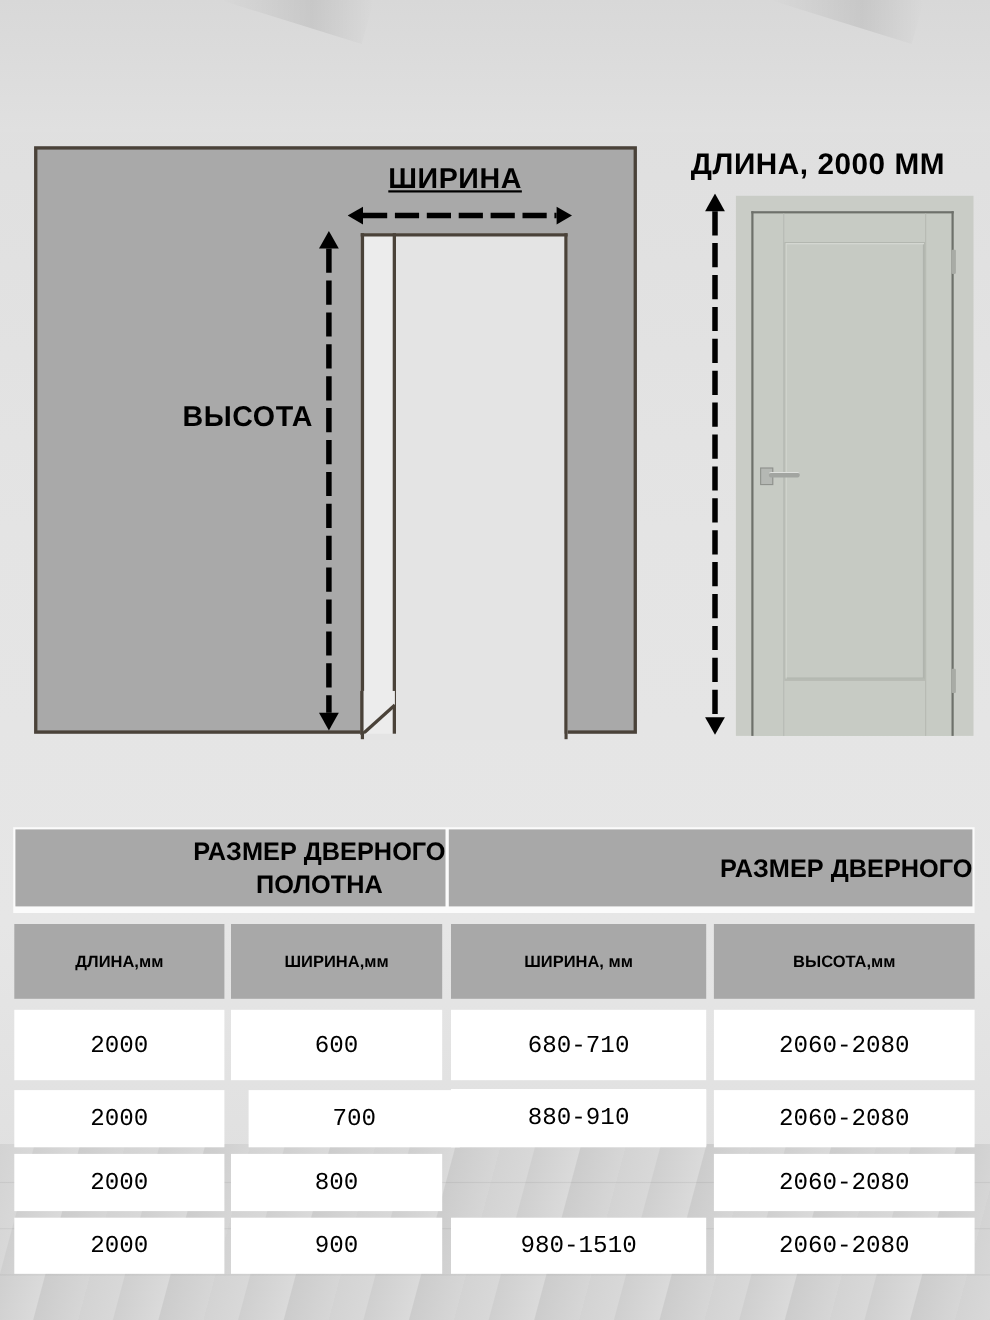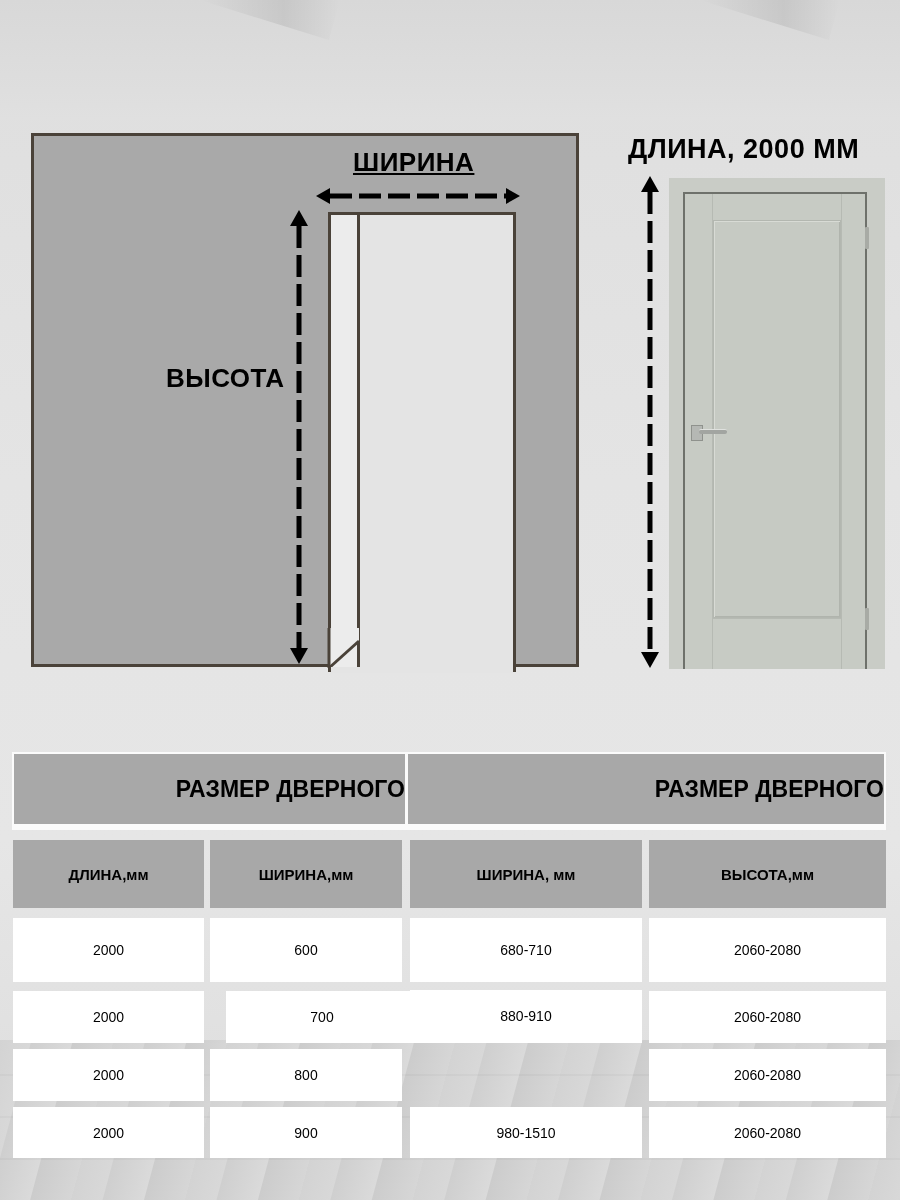--- a/index.html
+++ b/index.html
@@ -81,21 +81,21 @@
     font-family: "Liberation Sans", sans-serif; font-weight: bold; font-size: 23px; line-height: 30px; color: #000;
   }
   .col-head {
     position: absolute; top: 840px; height: 68px; background: #a8a8a8;
     display: flex; align-items: center; justify-content: center;
     font-family: "Liberation Sans", sans-serif; font-weight: bold; font-size: 15px; color: #000;
   }
   .cell {
     position: absolute; background: #ffffff;
     display: flex; align-items: center; justify-content: center;
-    font-family: Liberation Sans, sans-serif; font-size: 14px; color: #000;
+    font-family: Liberation Mono, monospace; font-size: 22px; color: #000;
   }
 </style>
 </head>
 <body>
 
 <div class="ceiling">
   <div class="ceiling-fold" style="left:200px;"></div>
   <div class="ceiling-fold" style="left:700px;"></div>
 </div>
 <div class="floor"></div>
@@ -145,20 +145,21 @@
   <div class="hinge" style="left:865px;top:608px;"></div>
   <div class="handle-rose"></div>
   <div class="handle-lever"></div>
 </div>
 
 <div>
   <div class="tbl-bg"></div>
   <div class="group-head" style="left:14px;width:391px;">
     <div>
       <div>РАЗМЕР ДВЕРНОГО</div>
+      <div>ПОЛОТНА</div>
     </div>
   </div>
   <div class="group-head" style="left:408px;width:476px;">
     <div>
       <div>РАЗМЕР ДВЕРНОГО</div>
     </div>
   </div>
 
   <div class="col-head" style="left:13px;width:191px;">ДЛИНА,мм</div>
   <div class="col-head" style="left:210px;width:192px;">ШИРИНА,мм</div>

